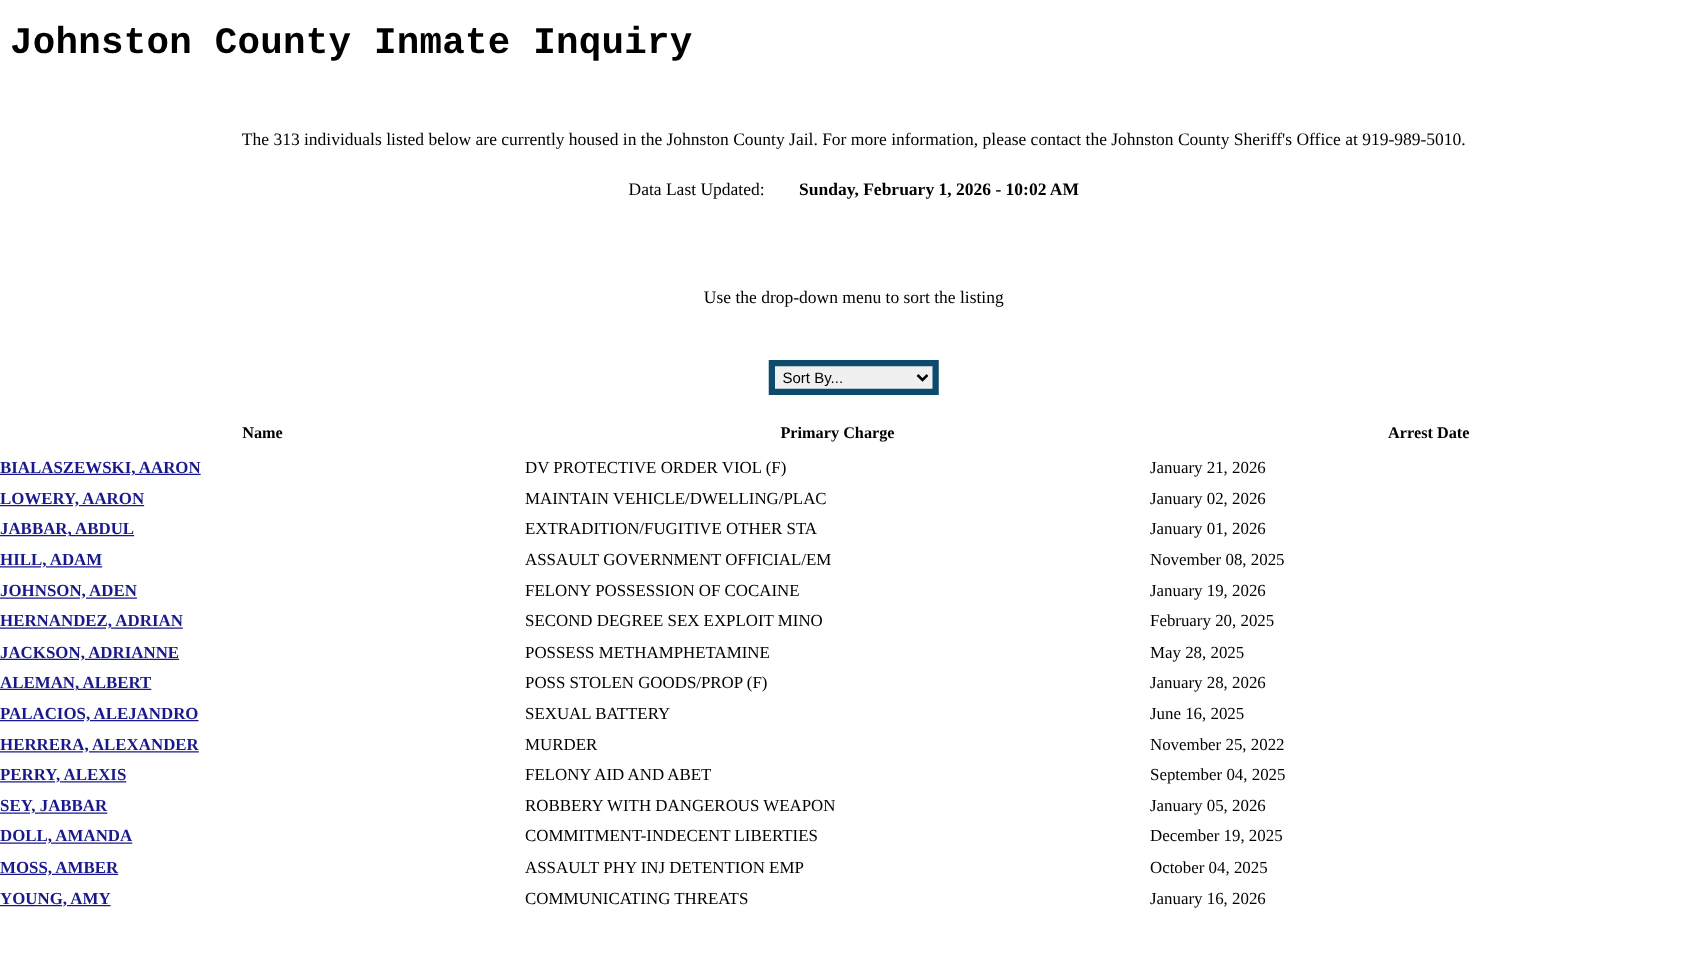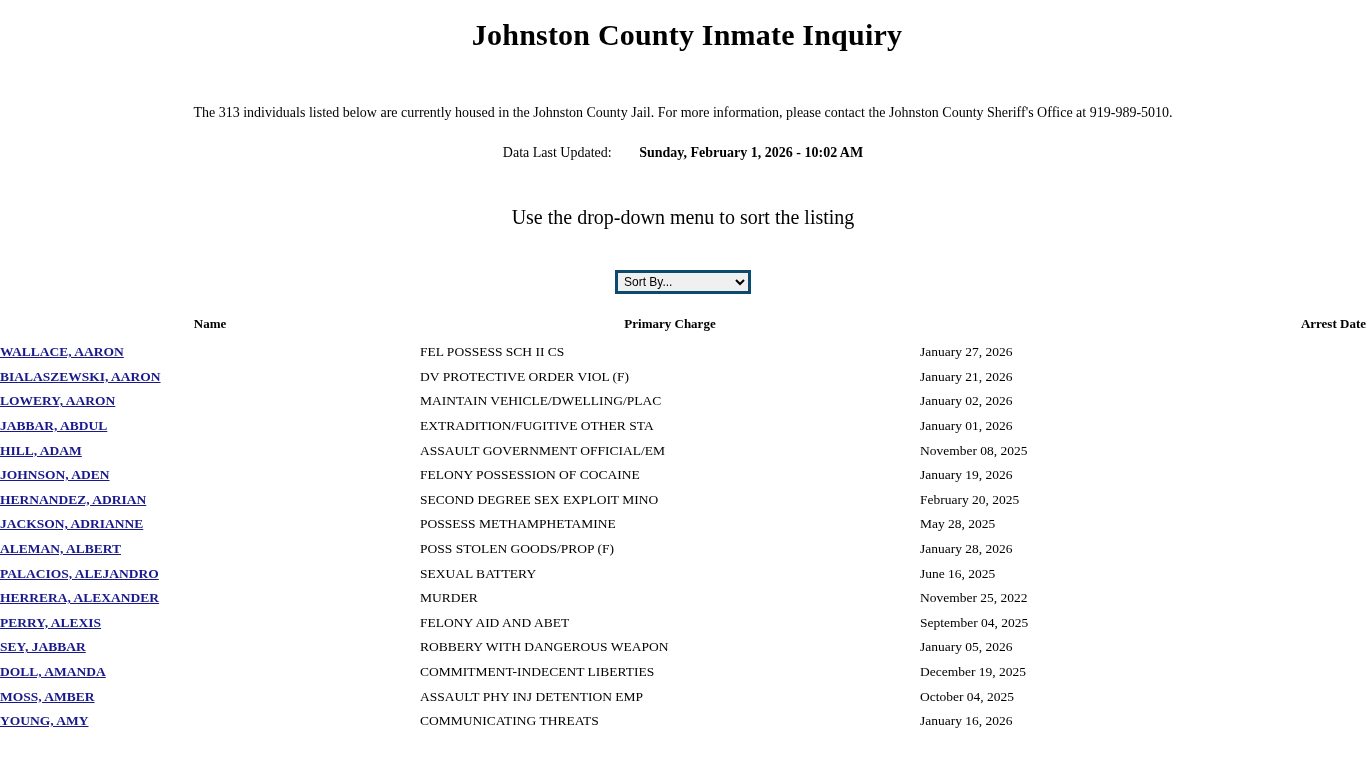--- a/index.html
+++ b/index.html
@@ -13,72 +13,71 @@
     overflow: hidden;
     font-family: "Liberation Serif", serif;
     color: #000000;
   }
   .page {
     position: relative;
     width: 1366px;
     padding: 0;
   }
   h1.title {
-    font-family: Liberation Serif, serif;
+    font-family: Liberation Mono, monospace;
     font-size: 30px;
     font-weight: bold;
     margin: 18px 0 0 8px;
     letter-spacing: 0.2px;
-    text-align: center;
   }
   .intro {
     text-align: center;
     font-size: 14px;
     margin-top: 50px;
     line-height: 1.5;
   }
   .intro .updated {
     margin-top: 19px;
   }
   .intro .updated b {
     font-weight: bold;
     margin-left: 24px;
   }
   .sort-instr {
     text-align: center;
-    font-size: 20px;
-    margin-top: 43px;
+    font-size: 14px;
+    margin-top: 68px;
   }
   .select-wrap {
     text-align: center;
     margin-top: 41px;
   }
   select.sorter {
     font-family: "Liberation Sans", sans-serif;
     font-size: 12px;
     width: 136px;
     padding: 1px 2px;
-    border: 3px solid #0c4a6e;
+    border: 5px solid #0c4a6e;
     background: #f0f0f0;
     color: #000;
   }
   table.listing {
     margin-top: 22px;
     width: 1366px;
     border-collapse: collapse;
     font-size: 13.5px;
   }
   table.listing th {
     font-size: 13px;
     font-weight: bold;
     padding: 0 0 8px 0;
   }
   table.listing th.c-name { width: 420px; text-align: center; }
   table.listing th.c-charge { width: 500px; text-align: center; }
-  table.listing th.c-date { width: 446px; text-align: right; margin-top: 44px; }
+  table.listing th.c-date { width: 446px; text-align: center; margin-top: 44px; }
 
   table.listing td {
     padding: 3.2px 0;
     vertical-align: top;
     font-size: 13.5px;
     line-height: 1.35;
   }
   td.name { padding-left: 122px; }
   td.name a {
     color: #19198c;
@@ -119,25 +118,20 @@
   <table class="listing">
     <thead>
       <tr>
         <th class="c-name">Name</th>
         <th class="c-charge">Primary Charge</th>
         <th class="c-date">Arrest Date</th>
       </tr>
     </thead>
     <tbody>
         <tr>
-          <td class="name"><a href="#">WALLACE, AARON</a></td>
-          <td class="charge">FEL POSSESS SCH II CS</td>
-          <td class="date">January 27, 2026</td>
-        </tr>
-        <tr>
           <td class="name"><a href="#">BIALASZEWSKI, AARON</a></td>
           <td class="charge">DV PROTECTIVE ORDER VIOL (F)</td>
           <td class="date">January 21, 2026</td>
         </tr>
         <tr>
           <td class="name"><a href="#">LOWERY, AARON</a></td>
           <td class="charge">MAINTAIN VEHICLE/DWELLING/PLAC</td>
           <td class="date">January 02, 2026</td>
         </tr>
         <tr>

